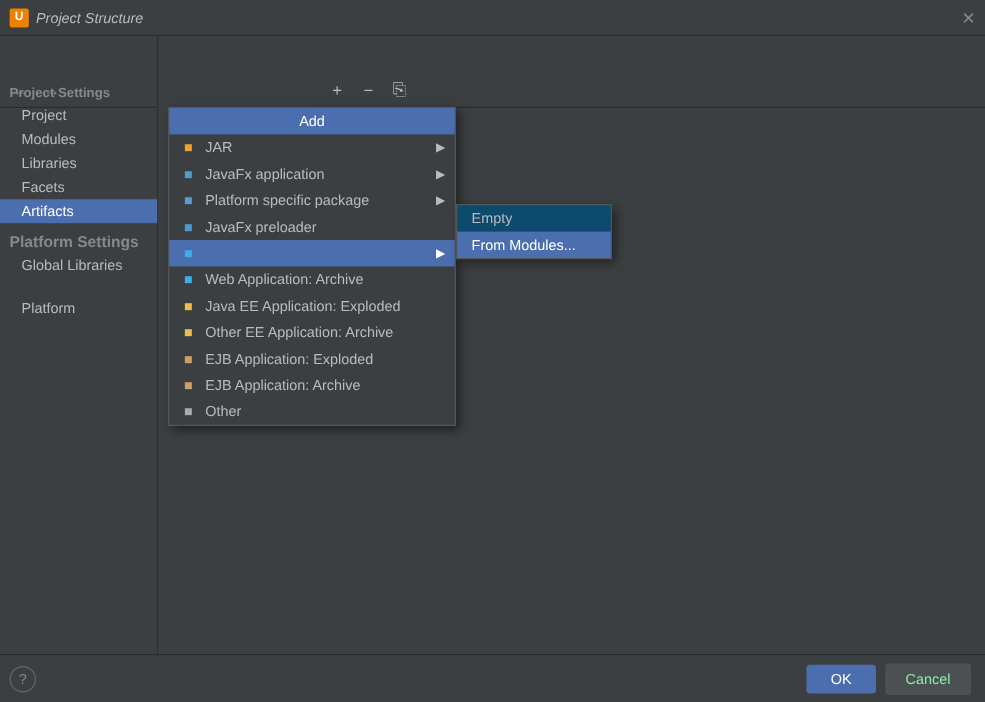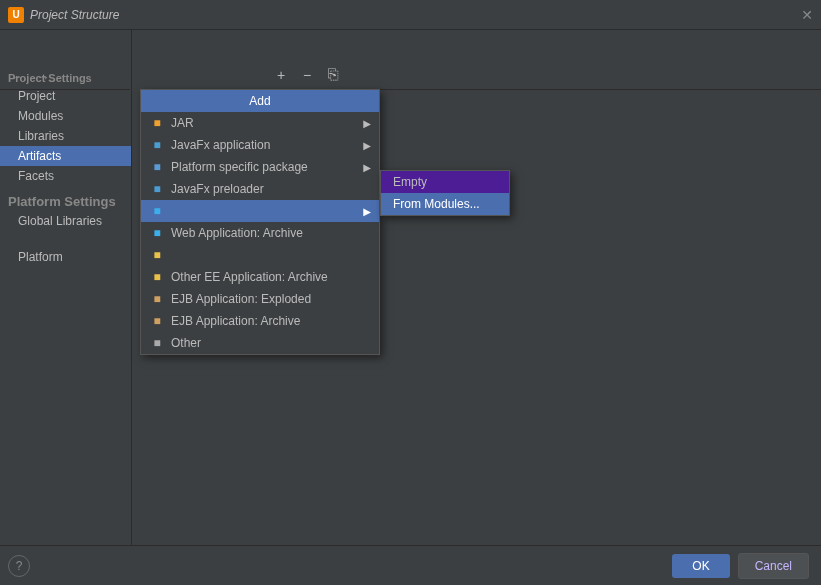--- a/index.html
+++ b/index.html
@@ -133,21 +133,21 @@
       background: #4b6eaf;
       color: white;
       border: none;
       padding: 5px 20px;
       border-radius: 3px;
       cursor: pointer;
       font-size: 12px;
     }
     .btn-cancel {
       background: #4c5052;
-      color: #c4b5fd;
+      color: #86efac;
       border: 1px solid #555;
       padding: 5px 16px;
       border-radius: 3px;
       cursor: pointer;
       font-size: 12px;
     }
     .btn-help {
       position: absolute;
       left: 8px;
       bottom: 8px;
@@ -215,21 +215,21 @@
     .menu-arrow {
       margin-left: auto;
       font-size: 10px;
     }
 
     
     .menu-level2 {
       position: absolute;
       left: 240px;
       top: 108px;
-      background: #4c1d95;
+      background: #0c4a6e;
       border: 1px solid #555555;
       box-shadow: 3px 3px 8px rgba(0,0,0,0.5);
       min-width: 130px;
       z-index: 200;
       text-align: center;
     }
     .menu-level2 .menu-item {
       padding: 4px 12px;
     }
     .menu-level2 .menu-item.active {
@@ -275,22 +275,22 @@
   <div class="nav-arrows">
     <button class="nav-btn">←</button>
     <button class="nav-btn">→</button>
   </div>
 
   <div class="sidebar" style="padding-top: 38px;">
     <div class="sidebar-section-label">Project Settings</div>
     <div class="sidebar-item">Project</div>
     <div class="sidebar-item">Modules</div>
     <div class="sidebar-item">Libraries</div>
+    <div class="sidebar-item">Facets</div>
     <div class="sidebar-item active">Artifacts</div>
-    <div class="sidebar-item">Facets</div>
     <div class="sidebar-section-label2">Platform Settings</div>
     <div class="sidebar-item">Global Libraries</div>
     <div class="sidebar-item" style="margin-top: 16px;">Platform</div>
   </div>
 
   <div class="content-area" style="flex:1; position:relative;">
 
     <div class="toolbar">
       <button class="toolbar-btn">+</button>
       <button class="toolbar-btn">−</button>
@@ -330,20 +330,21 @@
           <span class="menu-arrow">▶</span>
         </div>
 
         <div class="menu-item">
           <span class="menu-icon" style="color:#3daeec;">■</span>
           <span>Web Application: Archive</span>
         </div>
 
         <div class="menu-item">
           <span class="menu-icon" style="color:#e8c04a;">■</span>
+          <span>Java EE Application: Exploded</span>
         </div>
 
         <div class="menu-item">
           <span class="menu-icon" style="color:#e8c04a;">■</span>
           <span>Other EE Application: Archive</span>
         </div>
 
         <div class="menu-item">
           <span class="menu-icon" style="color:#d0a060;">■</span>
           <span>EJB Application: Exploded</span>

